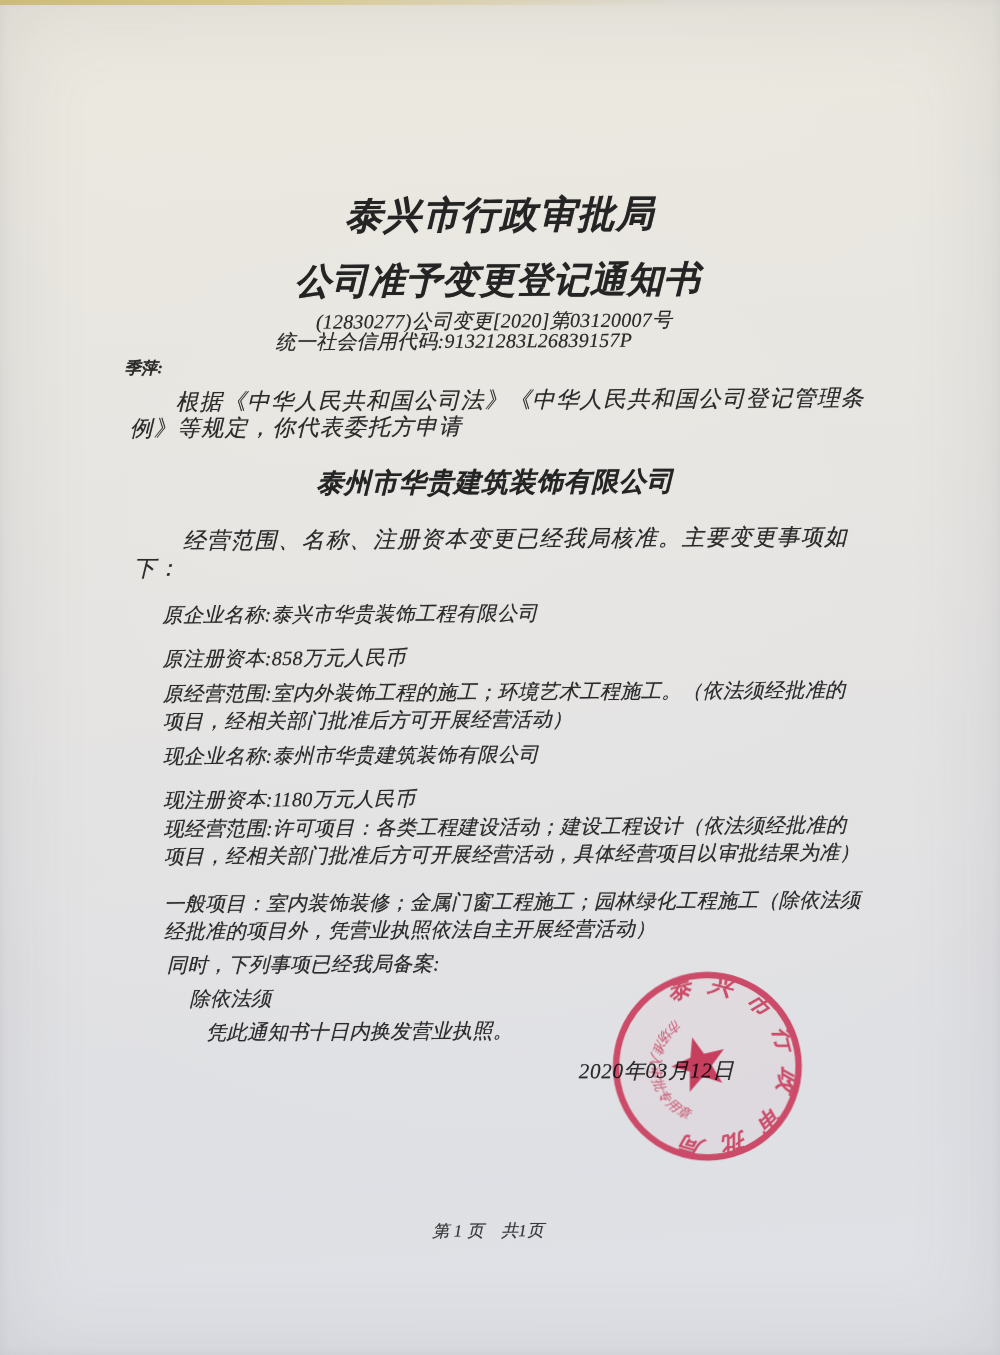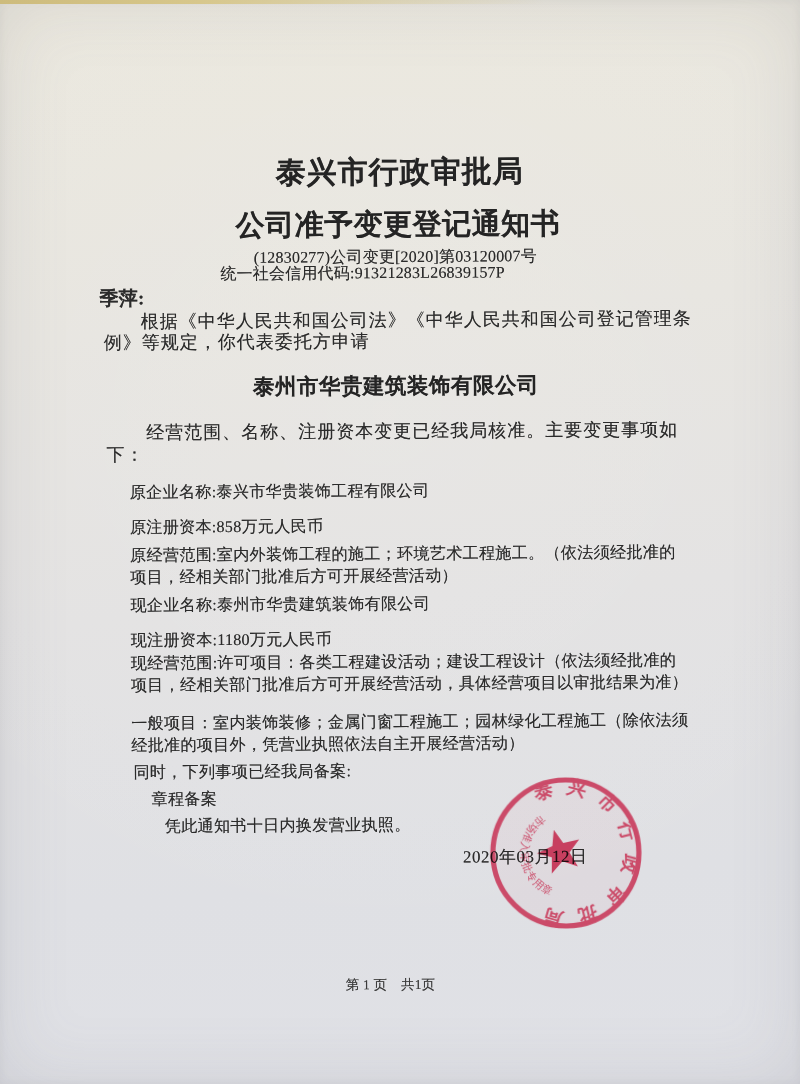--- a/index.html
+++ b/index.html
@@ -7,38 +7,39 @@
     width:800px;height:1084px;overflow:hidden;
     background:#e4e3e1;
     font-family:"Liberation Serif","DejaVu Serif",serif;
   }
   .photo{
     position:relative;width:800px;height:1084px;overflow:hidden;
     background:
       radial-gradient(130% 90% at 48% 38%, rgba(255,255,255,0.10), rgba(0,0,0,0) 60%),
       linear-gradient(176deg,#ebe8de 0%,#e7e5e0 30%,#e3e2e2 55%,#dfe0e4 80%,#e0e1e6 100%);
     box-shadow:inset 0 0 70px rgba(110,112,125,0.16), inset 0 0 8px rgba(120,120,130,0.10);
+    font-style:italic;
   }
   .top-edge{
     position:absolute;top:0;left:0;width:100%;height:4px;
     background:linear-gradient(90deg,#cdbb7c 0%,#d7c78c 25%,rgba(215,199,140,0.45) 48%,rgba(215,199,140,0) 68%);
   }
   .paper{position:absolute;inset:0;transform:rotate(-0.35deg);}
   .ln{
     position:absolute;white-space:nowrap;color:#2b2b2b;
     font-size:16.2px;letter-spacing:0.2px;
     text-shadow:0 0 0.6px rgba(45,45,45,0.55);
   }
   .hei{font-family:"Liberation Sans","DejaVu Sans",sans-serif;font-weight:700;color:#242424;}
   .center{left:50%;transform:translateX(-50%);}
   .l-agency{top:152px;font-size:30px;letter-spacing:1px;margin-left:2px;}
   .l-doctitle{top:205px;font-size:29px;letter-spacing:0.5px;}
   .l-docnum{top:247px;font-size:16px;margin-left:-3px;}
   .l-credit{top:263px;left:222px;font-size:16px;}
-  .l-addressee{top:284px;left:101px;font-size:19px;font-weight:700;}
+  .l-addressee{top:284px;left:101px;font-size:13px;font-weight:700;}
   .para{font-size:18px;letter-spacing:1px;}
   .l-intro1{top:308px;left:142px;}
   .l-intro2{top:329px;left:105px;}
   .l-company{top:371px;font-size:21.5px;letter-spacing:0.5px;margin-left:-3px;}
   .l-approve1{top:419px;left:147px;}
   .l-approve2{top:441px;left:107px;}
   .item{left:130px;}
   .l-oldname{top:480px;}
   .l-oldcap{top:515px;}
   .l-oldscope1{top:543px;}
@@ -87,21 +88,21 @@
     <div class="ln item l-oldcap">原注册资本:858万元人民币</div>
     <div class="ln item l-oldscope1">原经营范围:室内外装饰工程的施工；环境艺术工程施工。（依法须经批准的</div>
     <div class="ln item l-oldscope2">项目，经相关部门批准后方可开展经营活动）</div>
     <div class="ln item l-newname">现企业名称:泰州市华贵建筑装饰有限公司</div>
     <div class="ln item l-newcap">现注册资本:1180万元人民币</div>
     <div class="ln item l-newscope1">现经营范围:许可项目：各类工程建设活动；建设工程设计（依法须经批准的</div>
     <div class="ln item l-newscope2">项目，经相关部门批准后方可开展经营活动，具体经营项目以审批结果为准）</div>
     <div class="ln item l-general1">一般项目：室内装饰装修；金属门窗工程施工；园林绿化工程施工（除依法须</div>
     <div class="ln item l-general2">经批准的项目外，凭营业执照依法自主开展经营活动）</div>
     <div class="ln l-filed">同时，下列事项已经我局备案:</div>
-    <div class="ln l-charter">章程备案</div>
+    <div class="ln l-charter">除依法须</div>
     <div class="ln l-license">凭此通知书十日内换发营业执照。</div>
 
     <div class="ln l-date">2020年03月12日</div>
     <div class="ln l-footer">第 1 页　共1页</div>
 
     <svg class="seal" viewBox="0 0 240 240">
       <defs>
         <path id="outerArc" d="M 61 120 A 59 59 0 1 1 179 120 A 59 59 0 1 1 61 120"></path>
         <path id="innerArc" d="M 75 120 A 45 45 0 1 0 165 120 A 45 45 0 1 0 75 120"></path>
       </defs>

